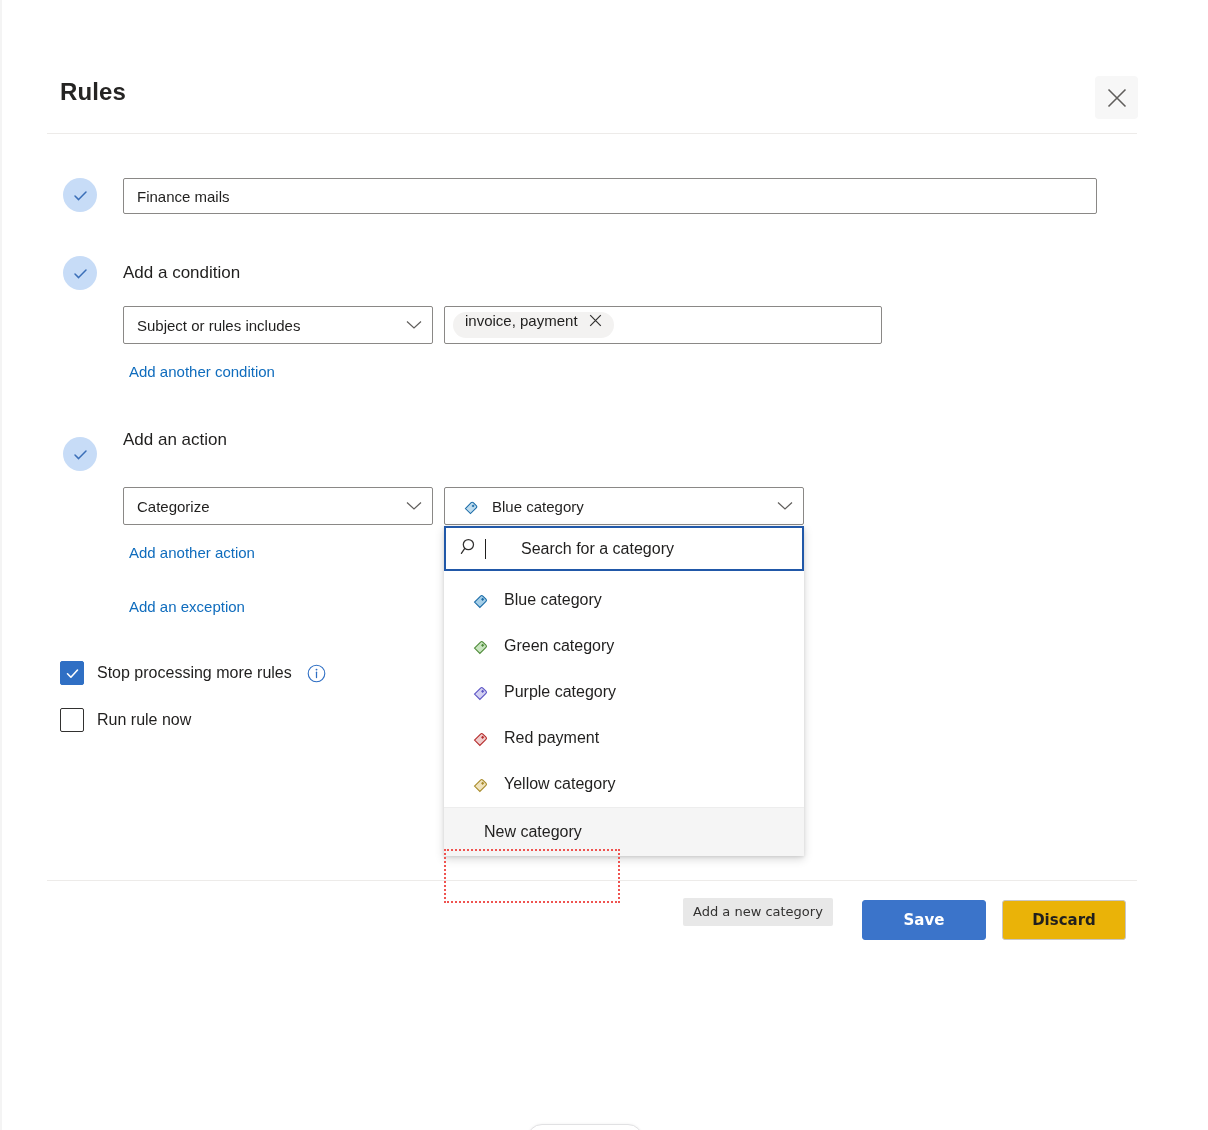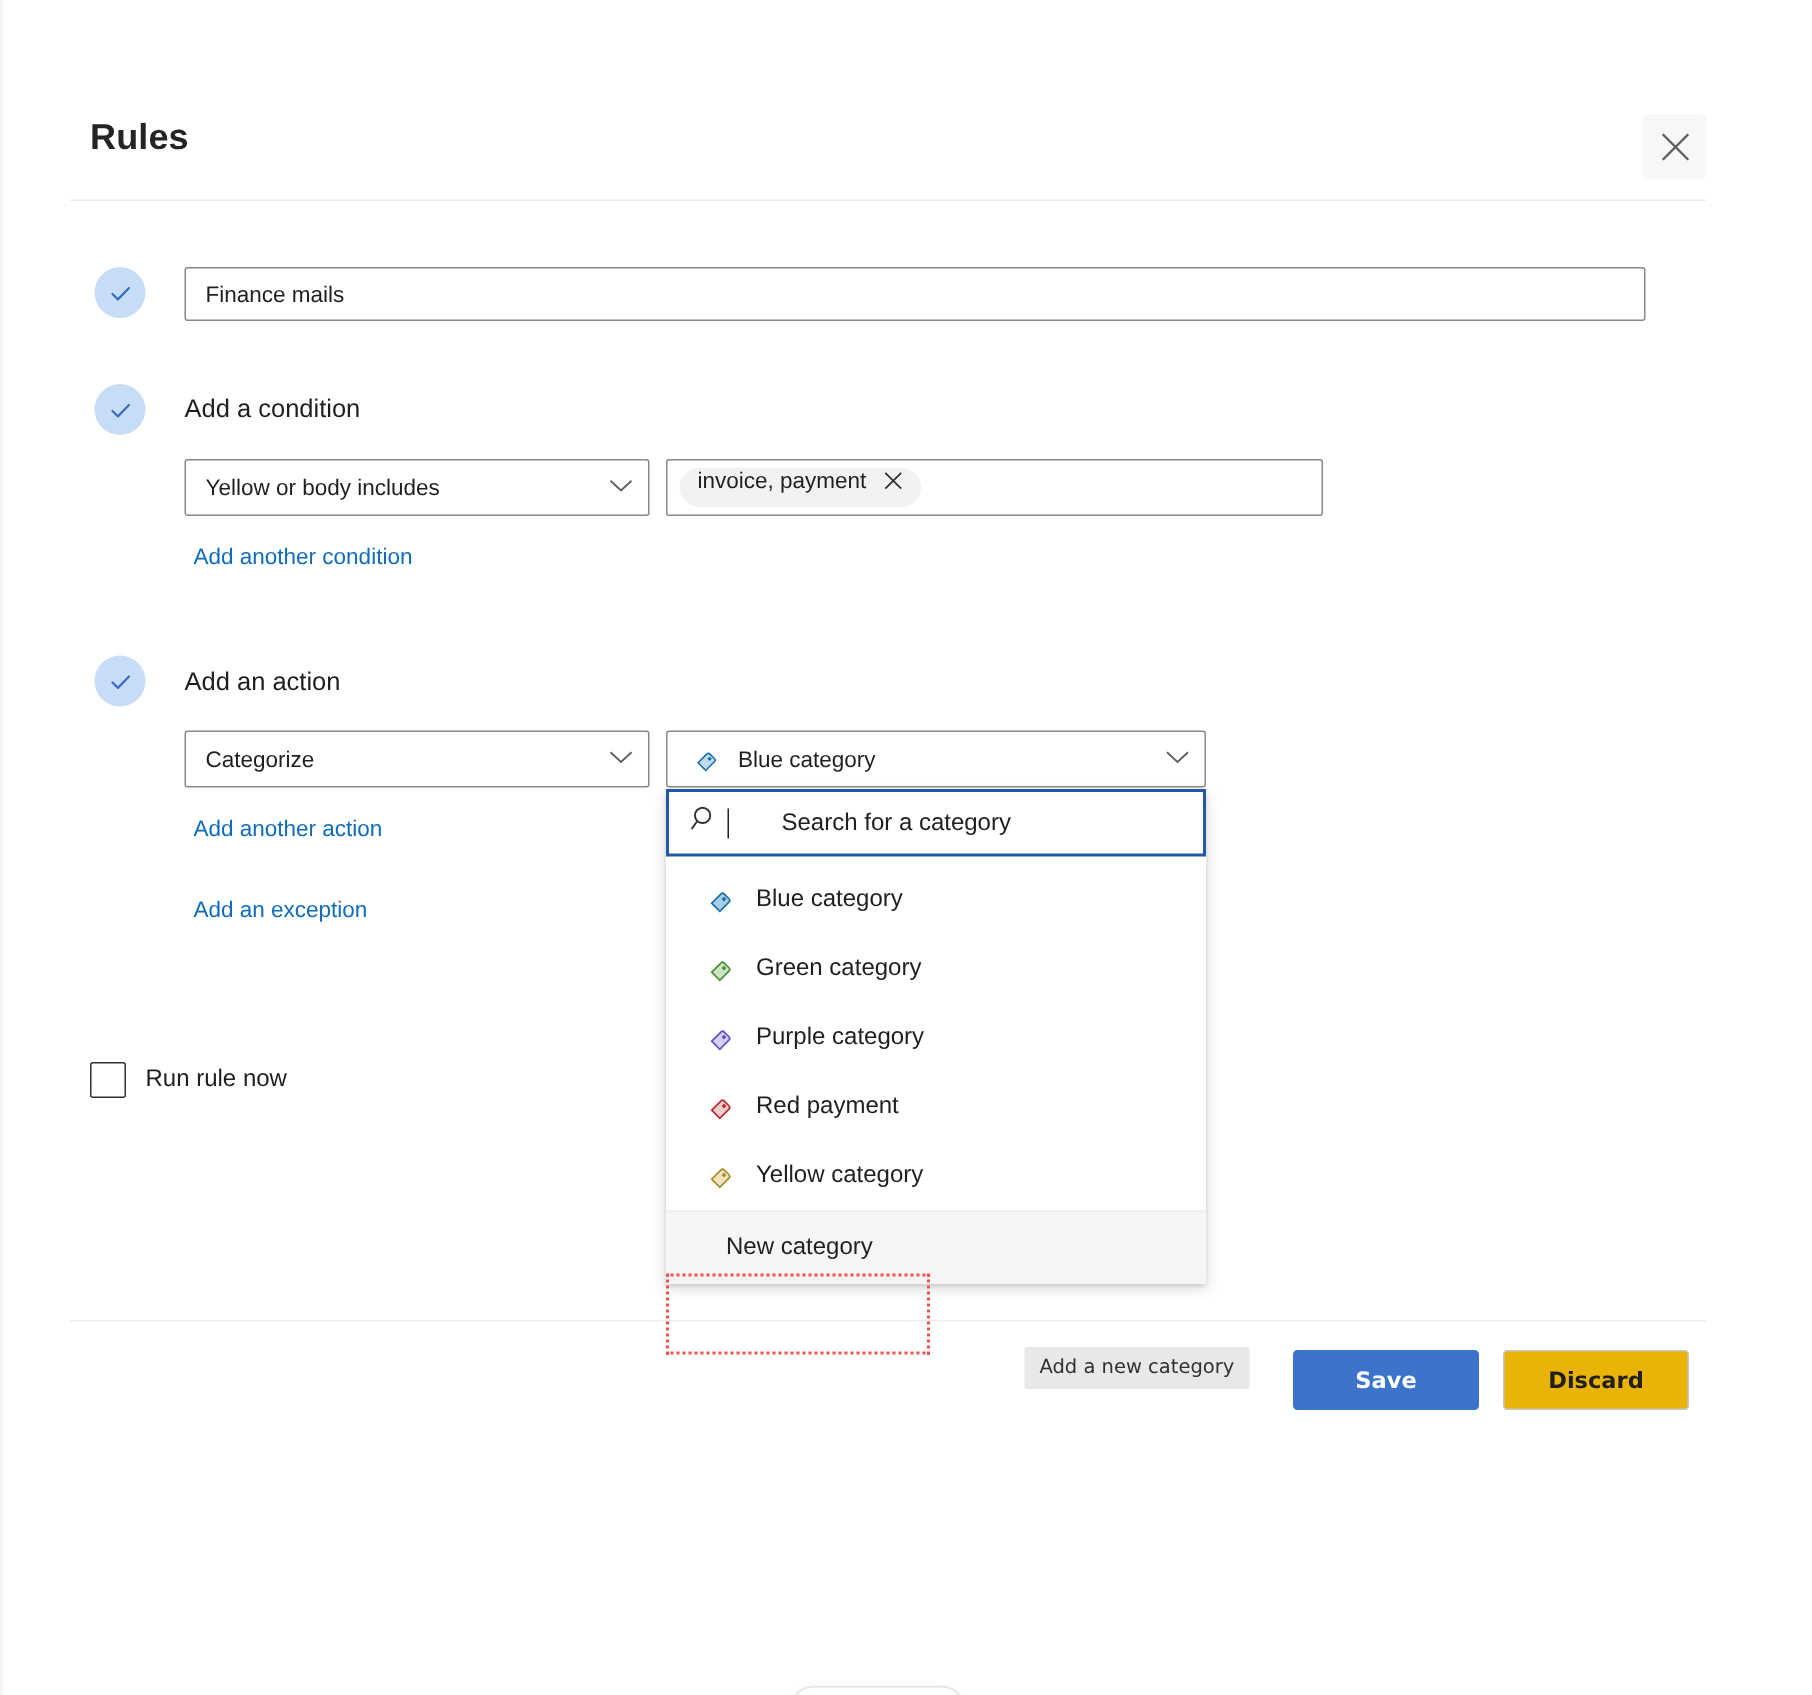--- a/index.html
+++ b/index.html
@@ -374,21 +374,21 @@
   <input class="rule-name-input" value="Finance mails" style="">
 
   <div class="step-check" style="left:63px; top:256px;">
     <svg width="17" height="17" viewBox="0 0 17 17">
       <path d="M3 9 L6.6 12.6 L14 5" stroke="#3b6fb8" stroke-width="1.5" fill="none" stroke-linecap="round" stroke-linejoin="round"></path>
     </svg>
   </div>
   <div class="section-label" style="left:123px; top:263px;">Add a condition</div>
 
   <div class="select-box" style="left:123px; top:306px; width:310px;">
-    <span class="sel-text">Yellow or body includes</span>
+    <span class="sel-text">Subject or rules includes</span>
     <span class="chev">
       <svg width="16" height="10" viewBox="0 0 16 10">
           <path d="M1 1.5 L8 8 L15 1.5" stroke="#605e5c" stroke-width="1.2" fill="none"></path>
         </svg>
     </span>
   </div>
 
   <div class="pill-field" style="left:444px; top:306px; width:438px;">
     <span class="pill">
       <span>invoice, payment</span>
@@ -400,21 +400,21 @@
     </span>
   </div>
 
   <div class="link" style="left:129px; top:363px;">Add another condition</div>
 
   <div class="step-check" style="left:63px; top:437px;">
     <svg width="17" height="17" viewBox="0 0 17 17">
       <path d="M3 9 L6.6 12.6 L14 5" stroke="#3b6fb8" stroke-width="1.5" fill="none" stroke-linecap="round" stroke-linejoin="round"></path>
     </svg>
   </div>
-  <div class="section-label" style="left:123px; top:445px;">Add an action</div>
+  <div class="section-label" style="left:123px; top:430px;">Add an action</div>
 
   <div class="select-box" style="left:123px; top:487px; width:310px;">
     <span class="sel-text">Categorize</span>
     <span class="chev">
       <svg width="16" height="10" viewBox="0 0 16 10">
           <path d="M1 1.5 L8 8 L15 1.5" stroke="#605e5c" stroke-width="1.2" fill="none"></path>
         </svg>
     </span>
   </div>
 
@@ -431,20 +431,35 @@
     <span class="chev">
       <svg width="16" height="10" viewBox="0 0 16 10">
           <path d="M1 1.5 L8 8 L15 1.5" stroke="#605e5c" stroke-width="1.2" fill="none"></path>
         </svg>
     </span>
   </div>
 
   <div class="link" style="left:129px; top:544px;">Add another action</div>
   <div class="link" style="left:129px; top:598px;">Add an exception</div>
 
+  <div class="cb-row" style="left:60px; top:661px;">
+    <span class="cb checked">
+      <svg width="15" height="15" viewBox="0 0 15 15">
+        <path d="M2.5 7.8 L5.9 11.2 L12.5 4" stroke="#ffffff" stroke-width="1.6" fill="none" stroke-linecap="round" stroke-linejoin="round"></path>
+      </svg>
+    </span>
+    <span class="cb-label">Stop processing more rules</span>
+    <span class="info-icon">
+      <svg width="19" height="19" viewBox="0 0 19 19">
+        <circle cx="9.5" cy="9.5" r="8.3" fill="none" stroke="#2f6fc4" stroke-width="1.1"></circle>
+        <circle cx="9.5" cy="5.6" r="0.95" fill="#2f6fc4"></circle>
+        <path d="M9.5 8.2 L9.5 13.6" stroke="#2f6fc4" stroke-width="1.25" stroke-linecap="round"></path>
+      </svg>
+    </span>
+  </div>
 
   <div class="cb-row" style="left:60px; top:708px;justify-content:center;">
     <span class="cb unchecked"></span>
     <span class="cb-label">Run rule now</span>
   </div>
 
   <div class="divider-bottom"></div>
 
   <div class="btn btn-primary" style="left:862px; top:900px; width:124px;">Save</div>
   <div class="btn btn-secondary" style="left:1002px; top:900px; width:124px;">Discard</div>

